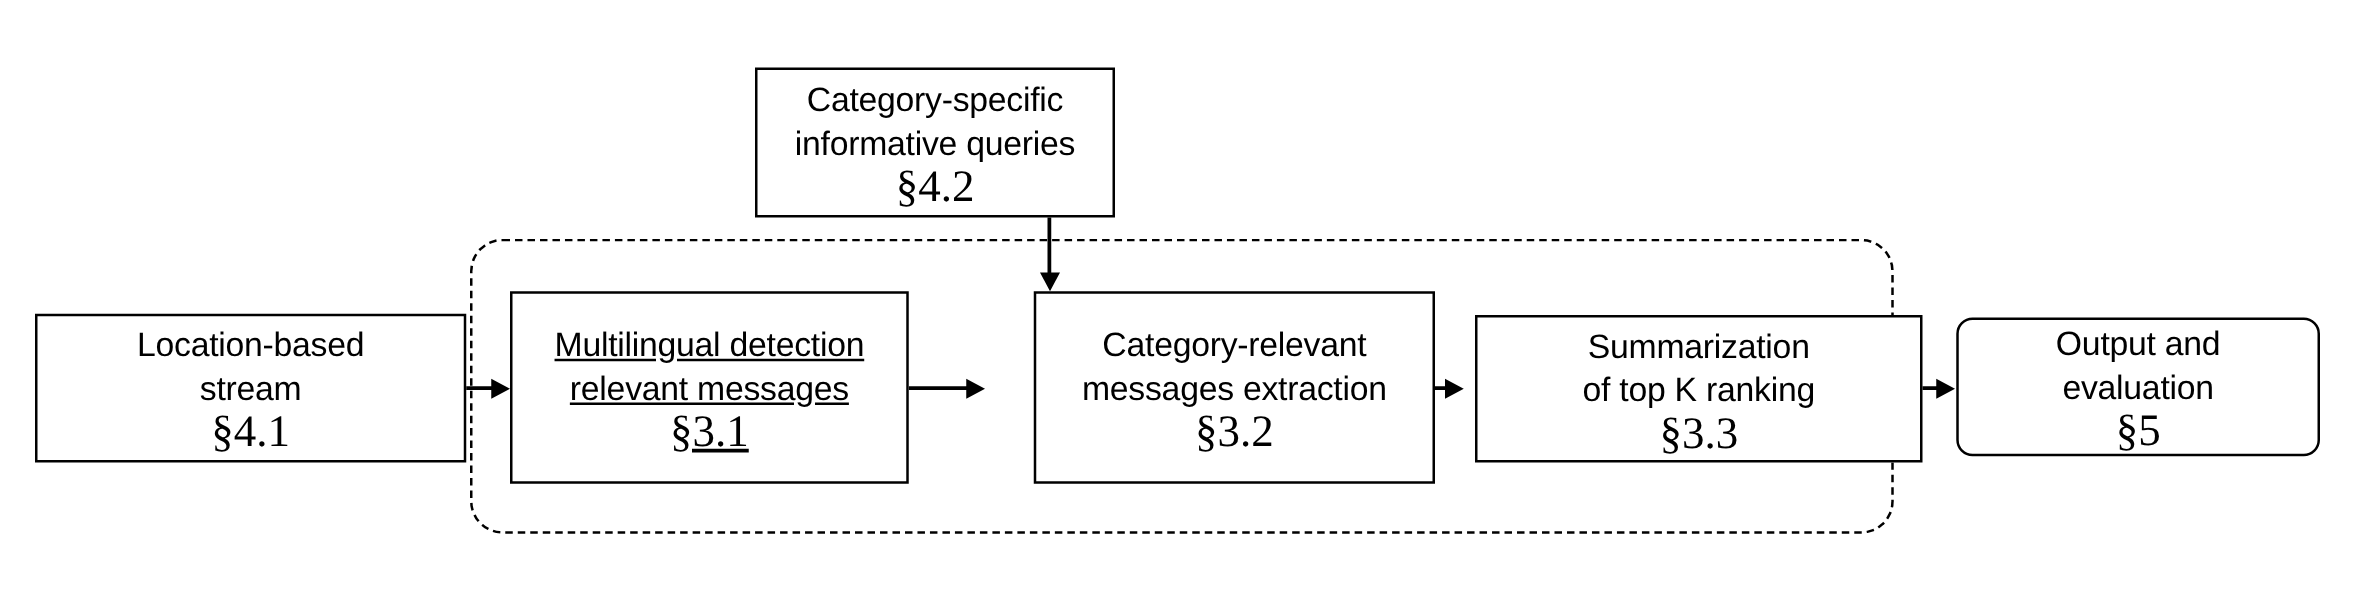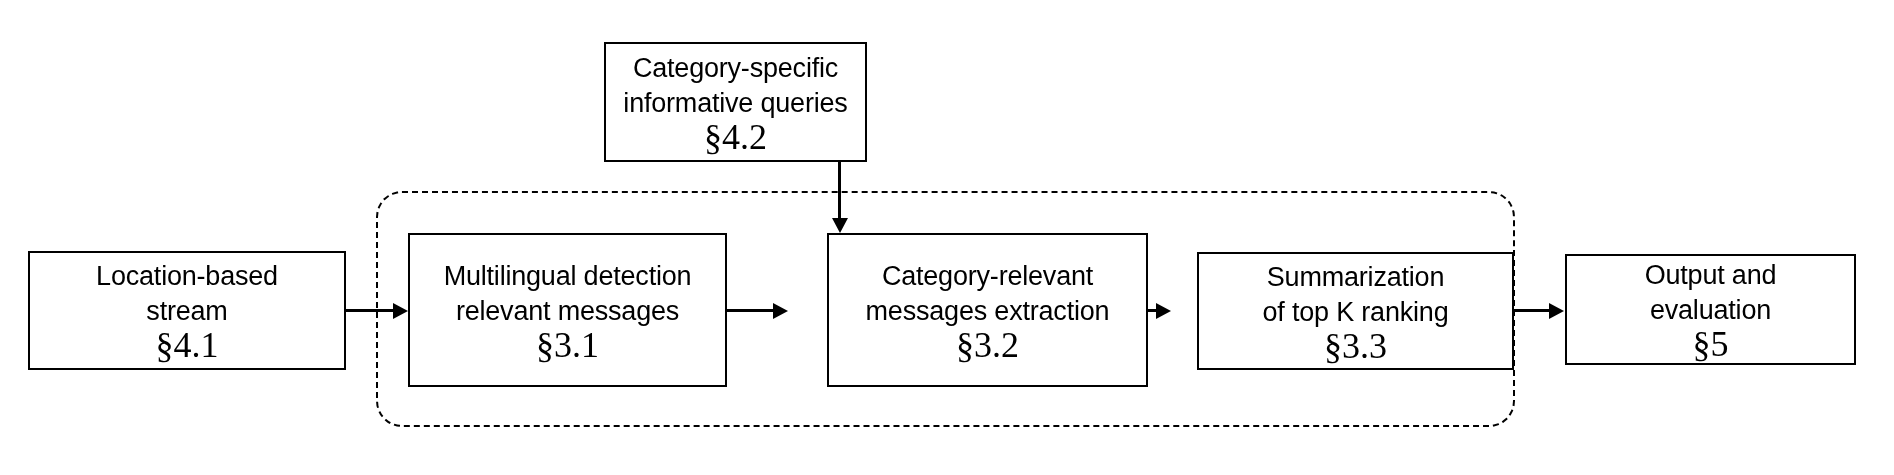--- a/index.html
+++ b/index.html
@@ -71,51 +71,51 @@
     border-top: 15px solid #000000;
   }
 </style>
 </head>
 <body>
 
 <div id="canvas">
 
   <div class="dashed-group" style="left:376px; top:191px; width:1139px; height:236px;"></div>
 
-  <div class="node" style="left:28px; top:251px; width:318px; height:119px;">
+  <div class="node" style="left:28px; top:251px; width:345px; height:119px;">
     <div class="line">Location-based</div>
     <div class="line">stream</div>
     <div class="sect">§4.1</div>
   </div>
 
-  <div class="node" style="left:604px; top:42px; width:263px; height:120px;">
+  <div class="node" style="left:604px; top:54px; width:288px; height:120px;">
     <div class="line">Category-specific</div>
     <div class="line">informative queries</div>
     <div class="sect">§4.2</div>
   </div>
 
-  <div class="node" style="left:408px; top:233px; width:319px; height:154px;">
+  <div class="node" style="left:408px; top:233px; width:319px; height:154px;text-decoration:underline;">
     <div class="line">Multilingual detection</div>
     <div class="line">relevant messages</div>
     <div class="sect">§3.1</div>
   </div>
 
   <div class="node" style="left:827px; top:233px; width:321px; height:154px;">
     <div class="line">Category-relevant</div>
     <div class="line">messages extraction</div>
     <div class="sect">§3.2</div>
   </div>
 
-  <div class="node" style="left:1180px; top:252px; width:317px; height:118px;margin-left:17px;">
+  <div class="node" style="left:1180px; top:252px; width:358px; height:118px;">
     <div class="line">Summarization</div>
     <div class="line">of top K ranking</div>
     <div class="sect">§3.3</div>
   </div>
 
-  <div class="node" style="left:1565px; top:254px; width:291px; height:111px;">
+  <div class="node" style="left:1565px; top:254px; width:291px; height:111px;border-radius:13px;">
     <div class="line">Output and</div>
     <div class="line">evaluation</div>
     <div class="sect">§5</div>
   </div>
 
   <div class="conn" style="left:343px; top:309px; width:52px; height:3px;"></div>
   <div class="arrowhead arrow-right" style="left:393px; top:302.5px;"></div>
 
   <div class="conn" style="left:727px; top:309px; width:48px; height:3px;"></div>
   <div class="arrowhead arrow-right" style="left:773px; top:302.5px;"></div>

